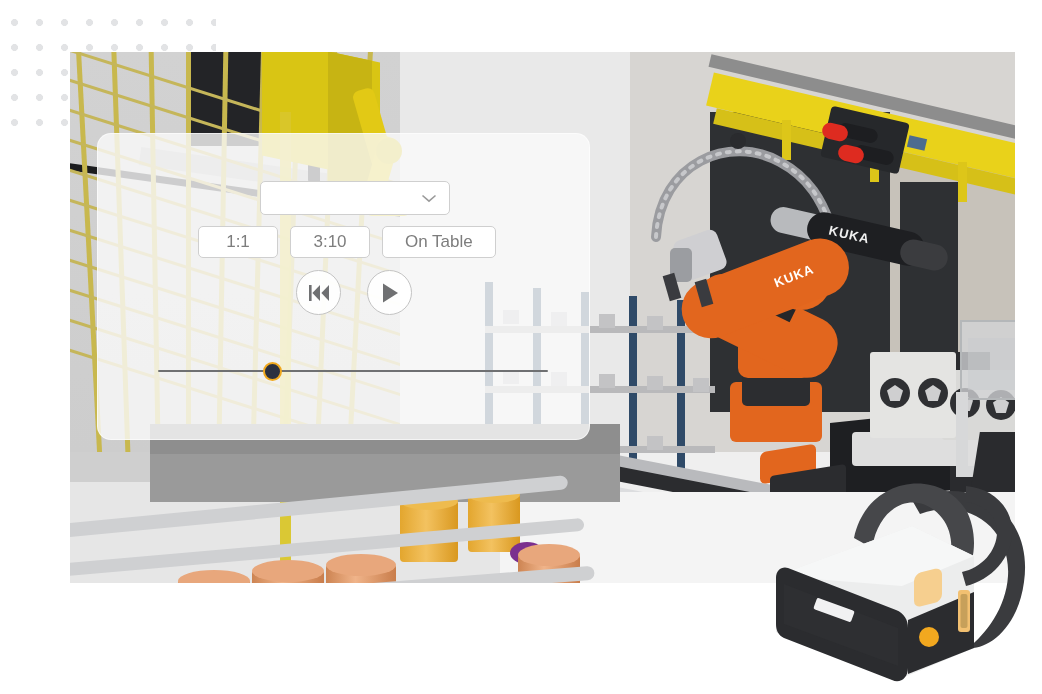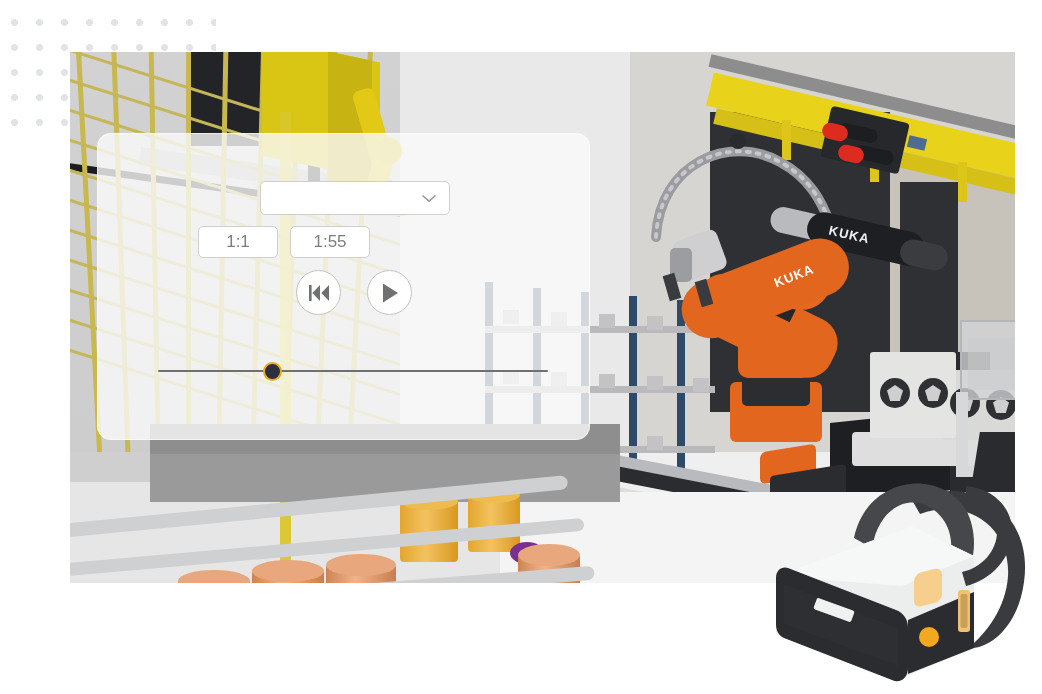--- a/index.html
+++ b/index.html
@@ -461,21 +461,24 @@
       <svg class="chev" viewBox="0 0 16 9">
         <path d="M1.5 1.5 L8 7.2 L14.5 1.5"></path>
       </svg>
     </div>
 
     <div id="pill-row">
       <div class="pill">
         <span>1:1</span>
       </div>
       <div class="pill">
-        <span>1:55</span>
+        <span>3:10</span>
+      </div>
+      <div class="pill">
+        <span>On Table</span>
       </div>
     </div>
 
     <div id="transport">
       <div class="rbtn">
         <svg width="24" height="20" viewBox="0 0 24 20">
           <rect class="rbtn-ico" x="2" y="2" width="2.6" height="16"></rect>
           <polygon class="rbtn-ico" points="13,2 13,18 5.4,10"></polygon>
           <polygon class="rbtn-ico" points="22,2 22,18 14.4,10"></polygon>
         </svg>

